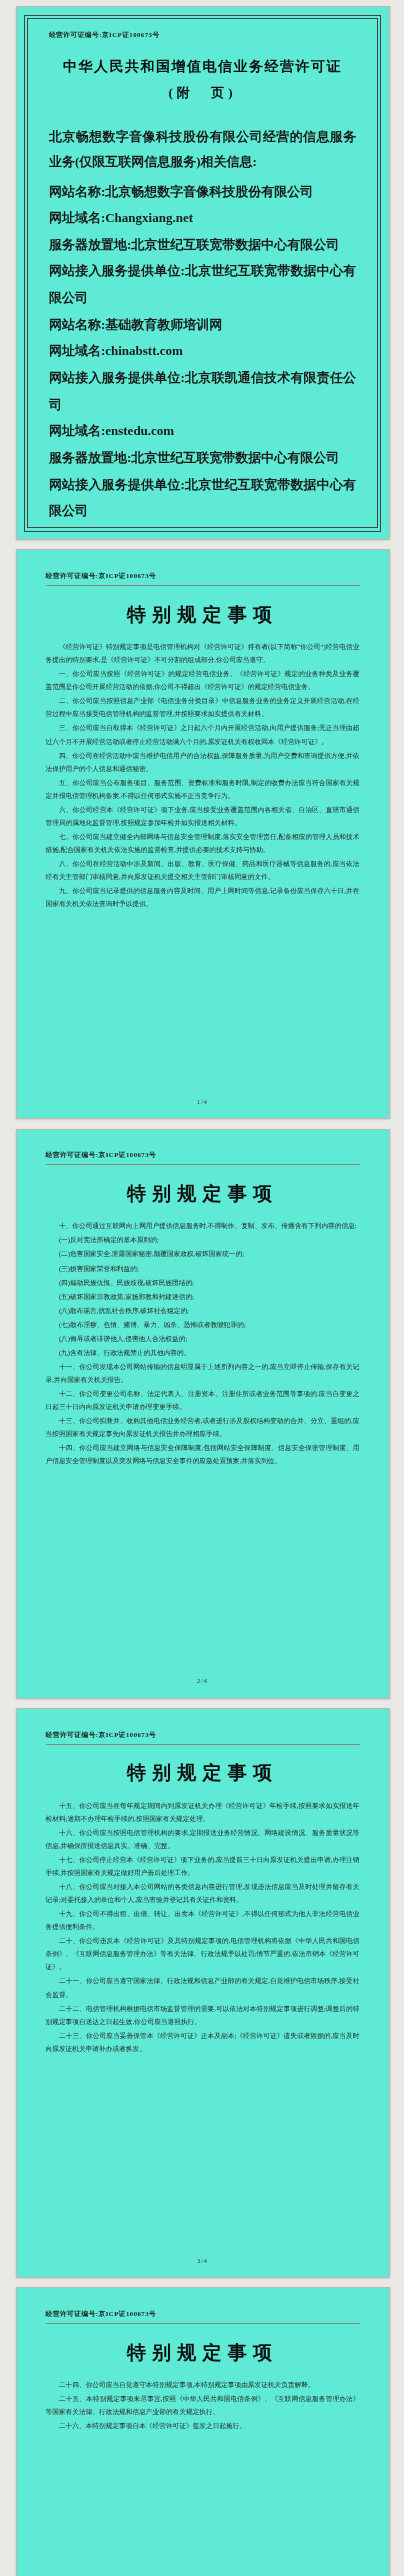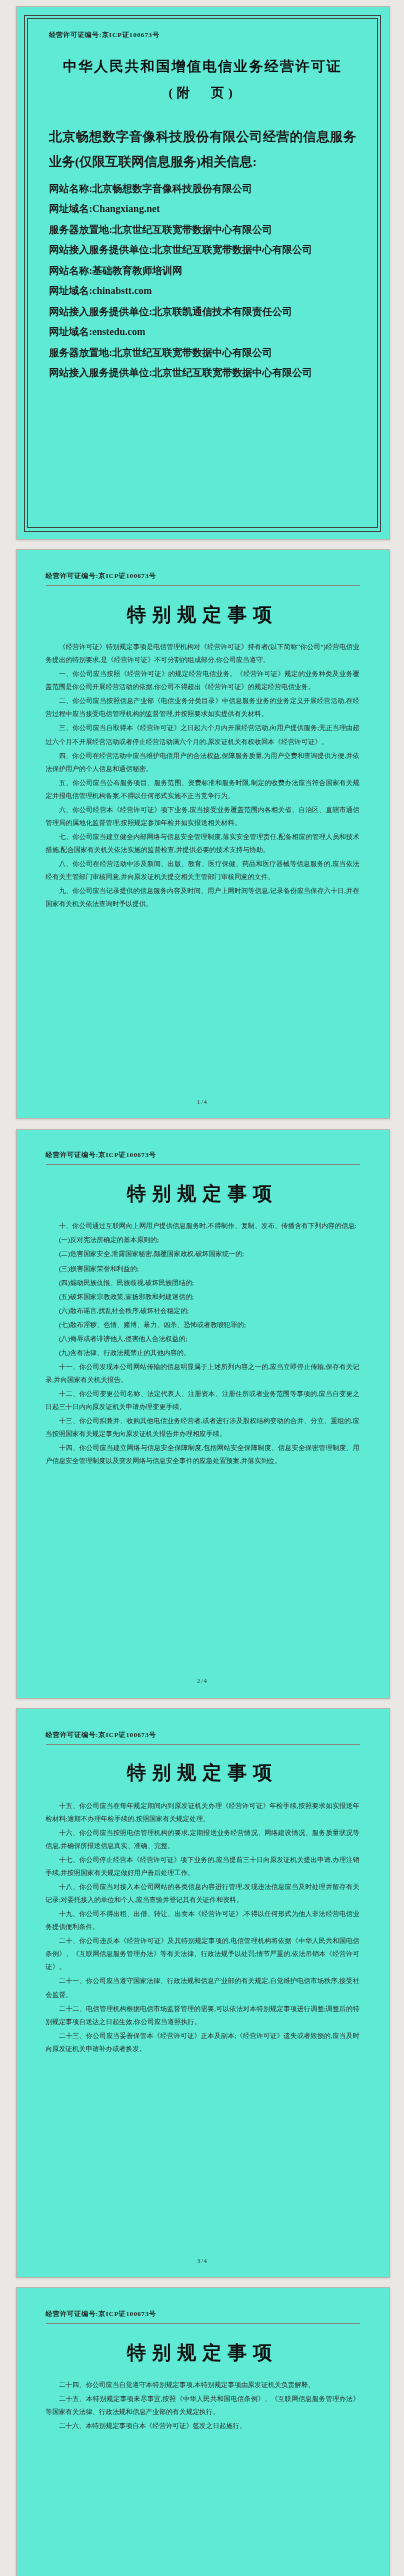--- a/index.html
+++ b/index.html
@@ -50,21 +50,21 @@
   .cover-intro {
     margin-top: 23px;
     font-size: 13px;
     font-weight: 600;
     line-height: 1.9;
     color: #1b1b1b;
     text-align: justify;
   }
   .entries { margin-top: 4.1px; }
   .entry {
-    font-size: 10px;
+    font-size: 13px;
     font-weight: 600;
     line-height: 2.05;
     color: #1b1b1b;
     text-align: justify;
   }
 
   
   .prov-page { height: 570px; padding: 21.6px 29px; }
   .prov-header {
     font-size: 6.7px;

